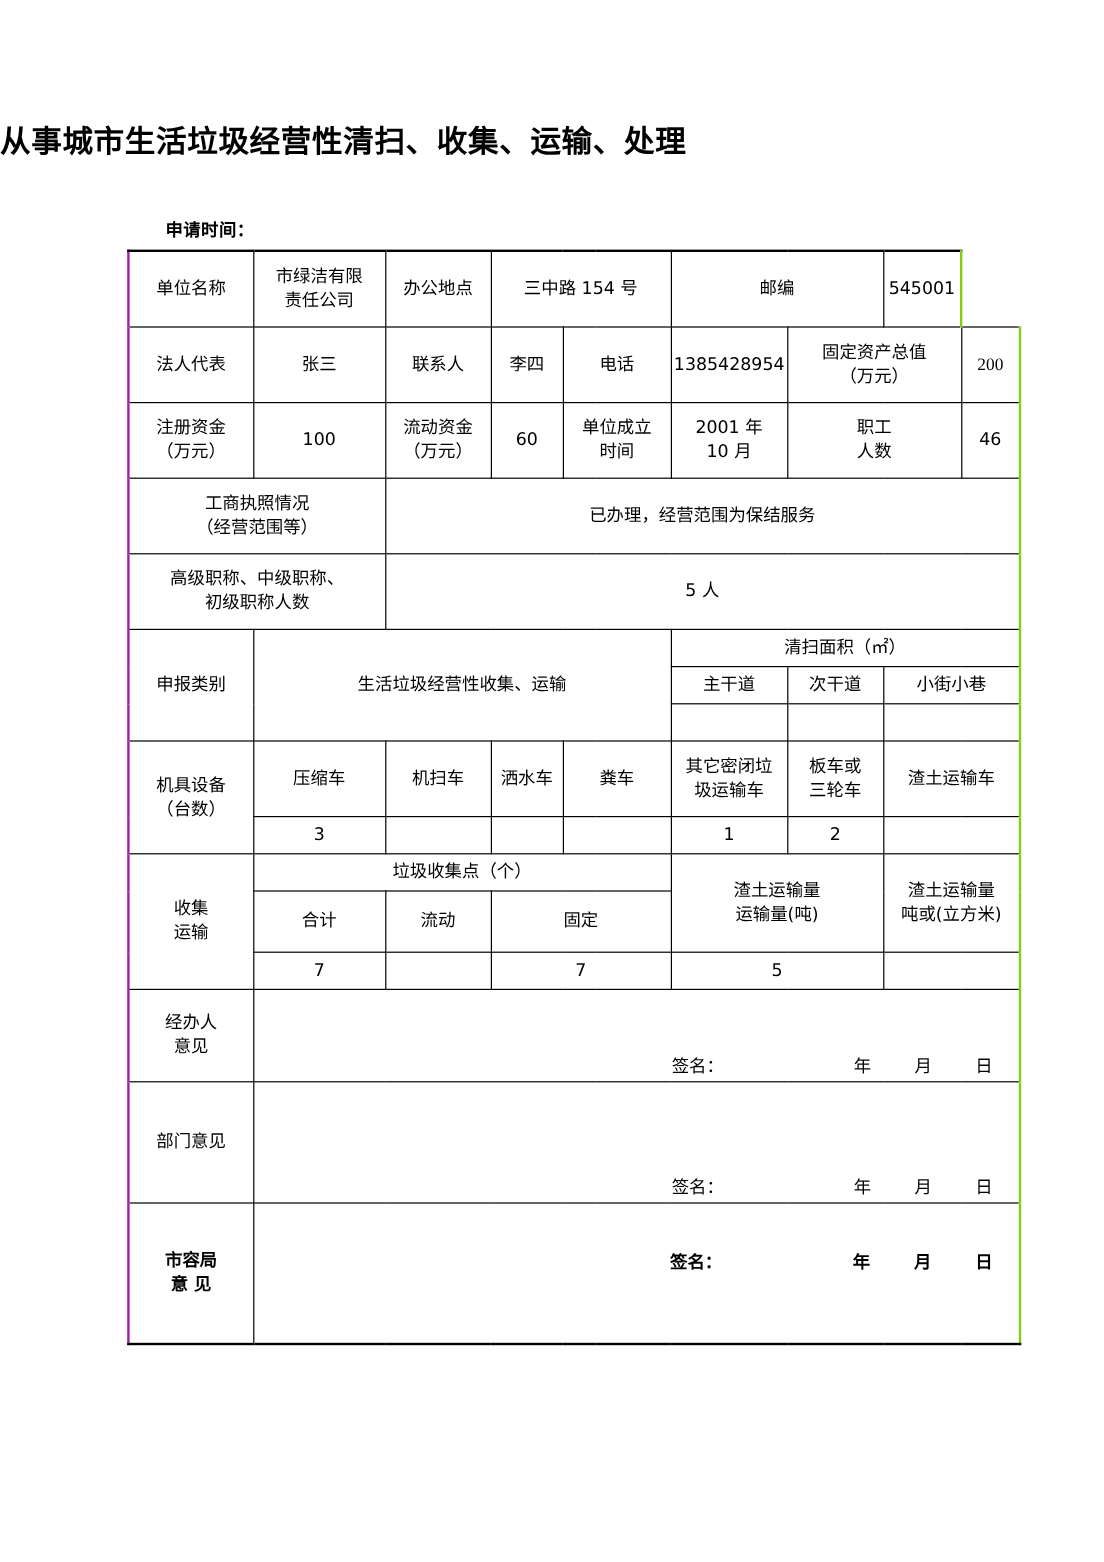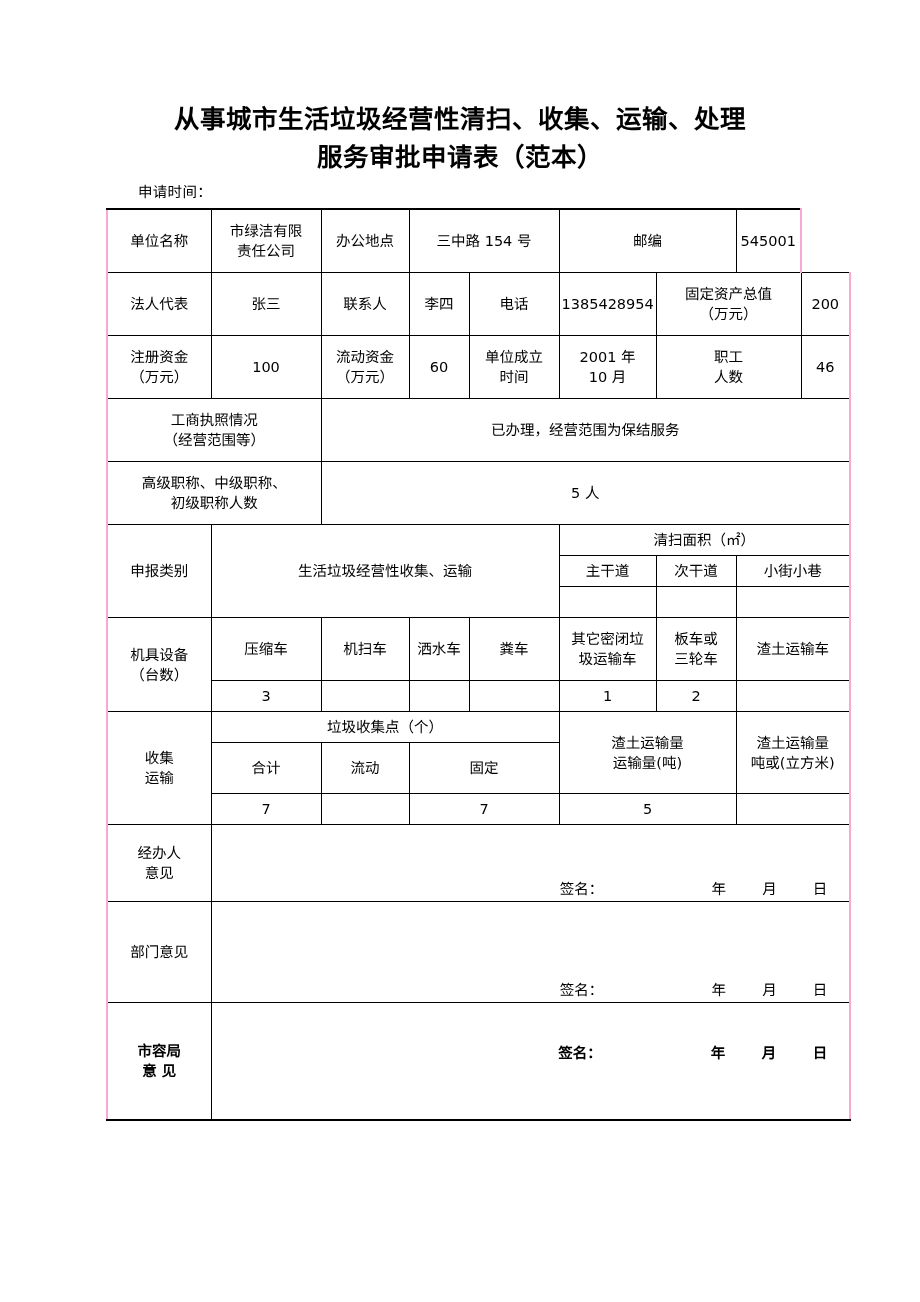--- a/index.html
+++ b/index.html
@@ -22,37 +22,36 @@
     height: 1302px;
     box-sizing: border-box;
   }
 
   
   .title-block {
     position: absolute;
     left: 0;
     top: 100px;
     width: 920px;
-    text-align: center;
   }
   .title-line {
     font-size: 25.5px;
     font-weight: bold;
     letter-spacing: 0.5px;
     line-height: 38px;
     white-space: nowrap;
   }
 
   
   .apply-time {
     position: absolute;
     left: 138px;
     top: 180px;
     font-size: 14.5px;
-    font-weight: normal;
+    font-weight: bold;
     letter-spacing: 0.3px;
   }
 
   
   .form-table {
     position: absolute;
     left: 106px;
     top: 208px;
     width: 743px;
     border-collapse: collapse;
@@ -61,27 +60,27 @@
   }
   .form-table td {
     border: 1px solid #000;
     font-size: 14.5px;
     text-align: center;
     vertical-align: middle;
     padding: 2px 2px;
     line-height: 20px;
     word-break: keep-all;
   }
-  .form-table .outer-l { border-left: 2px solid #f9a8d4; }
-  .form-table .outer-r { border-right: 2px solid #f9a8d4; }
+  .form-table .outer-l { border-left: 2px solid #a21caf; }
+  .form-table .outer-r { border-right: 2px solid #84cc16; }
   .form-table .outer-t { border-top: 2px solid #000; }
   .form-table .outer-b { border-bottom: 2px solid #000; font-weight: bold; }
 
   .two-line { line-height: 21px; margin-top: 45px; }
-  .vbot { vertical-align: bottom; padding-bottom: 3px; }
+  .vbot { vertical-align: bottom; padding-bottom: 3px; font-family: Liberation Serif, serif; }
   .tall { height: 58px; }
   .shorter { height: 26px; }
   .sig-inner {
     position: absolute;
     right: 6px;
     bottom: 2px;
     white-space: nowrap;
     font-size: 14.5px;
   }
   .sig-label { margin-right: 88px; margin-left: 32px; }
@@ -90,21 +89,20 @@
   .stack { display: block; }
   .stack span { display: block; }
 </style>
 </head>
 <body>
 
 <div class="page">
 
   <div class="title-block">
     <div class="title-line">从事城市生活垃圾经营性清扫、收集、运输、处理</div>
-    <div class="title-line">服务审批申请表（范本）</div>
   </div>
 
   <div class="apply-time">申请时间：</div>
 
   <table class="form-table">
     <colgroup>
       <col style="width:104px">
       <col style="width:110px">
       <col style="width:88px">
       <col style="width:60px">

